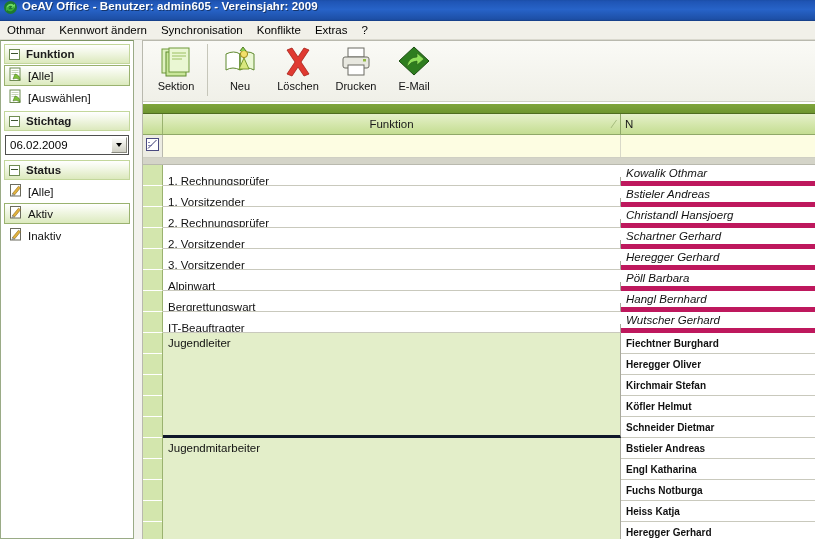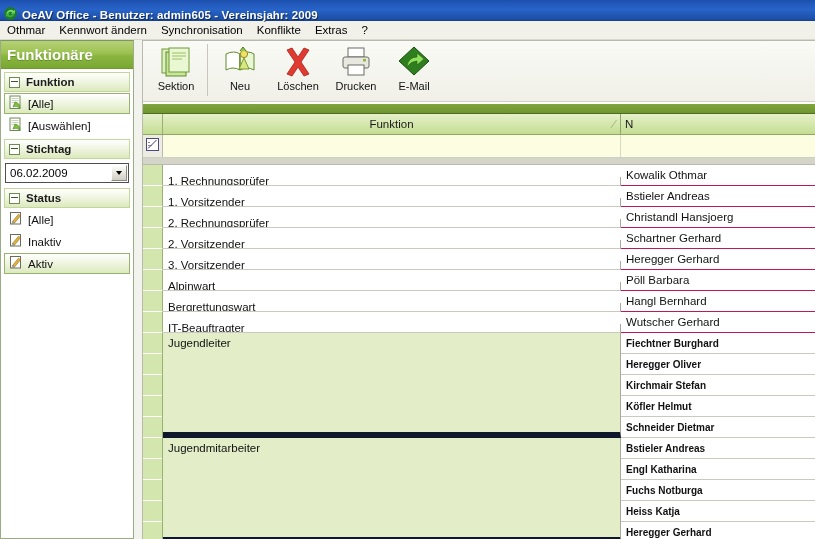--- a/index.html
+++ b/index.html
@@ -13,21 +13,21 @@
     position: relative;
     width: 815px; height: 539px;
     overflow: hidden;
     background: #f3f3ee;
   }
 
   
   .titlebar {
     height: 21px;
     background: linear-gradient(to bottom, #1b4ea8 0%, #1f55b5 8%, #2763c8 45%, #1d4fa6 92%, #143a80 100%);
-    display: flex; align-items: flex-end;
+    display: flex; align-items: flex-start;
     padding-left: 3px;
     box-sizing: border-box;
   }
   .app-icon {
     width: 15px; height: 15px;
     margin-right: 4px;
     position: relative;
     flex: 0 0 auto;
   }
   .app-icon svg { display:block; }
@@ -308,42 +308,42 @@
     border-bottom: 1px solid #c9c9bd;
     font-size: 11.5px; color: #111;
     display: flex; align-items: center;
     padding-left: 5px;
     box-sizing: border-box;
     background: #ffffff;
     white-space: nowrap; overflow: hidden; margin-top: 12px;
   }
   .g-name {
     flex: 1 1 auto;
-    border-bottom: 1px solid #be185d;
+    border-bottom: 5px solid #be185d;
     font-size: 11.5px; color: #111;
     display: flex; align-items: center;
     padding-left: 5px;
     box-sizing: border-box;
     background: #ffffff;
-    white-space: nowrap; overflow: hidden;
+    white-space: nowrap; overflow: hidden; font-style: italic;
   }
   
   .group-block { display: flex; }
   .gb-gutter {
     width: 20px; flex: 0 0 20px;
     background: #d3e6ad;
     border-right: 1px solid #9ab26f;
     box-sizing: border-box;
   }
   .gb-gutter .seg { height: 21px; border-bottom: 1px solid #ffffff; box-sizing: border-box; }
   .gb-func {
     width: 458px; flex: 0 0 458px;
     background: #e3eec9;
     border-right: 1px solid #a8a89c;
-    border-bottom: 6px solid #0f172a;
+    border-bottom: 3px solid #0f172a;
     font-size: 11.5px; color: #111;
     padding: 4px 0 0 5px;
     box-sizing: border-box;
     white-space: nowrap; overflow: hidden;
   }
   .gb-names { flex: 1 1 auto; }
   .gb-names .nrow {
     height: 21px;
     border-bottom: 1px solid #c9c9bd;
     font-size: 10px; color: #111;
@@ -375,21 +375,20 @@
     <div class="menu-item">Kennwort ändern</div>
     <div class="menu-item">Synchronisation</div>
     <div class="menu-item">Konflikte</div>
     <div class="menu-item">Extras</div>
     <div class="menu-item">?</div>
   </div>
 
   <div class="body-split">
 
     <div class="sidebar">
-      <div class="sidebar-title">Funktionäre</div>
 
       <div class="sb-group">
         <span class="collapse-box"></span>
         <span class="sb-group-label">Funktion</span>
       </div>
       <div class="sb-item selected">
         <span class="ic">
           <svg width="14" height="15" viewBox="0 0 14 15">
             <rect x="1" y="1" width="10" height="12.5" fill="#ffffff" stroke="#6f8b52"></rect>
             <path d="M2.5 3.5h7M2.5 5.5h7M2.5 7.5h5" stroke="#b9c9a4" stroke-width="0.8"></path>
@@ -427,39 +426,39 @@
       <div class="sb-item">
         <span class="ic">
           <svg width="14" height="15" viewBox="0 0 14 15">
             <rect x="1.5" y="1.5" width="10" height="11.5" fill="#ffffff" stroke="#6b6b5e"></rect>
             <path d="M3.5 10.5 L9.5 3.2 l2 1.6 L5.5 12 z" fill="#e3b23c" stroke="#8a6a1c" stroke-width="0.6"></path>
             <path d="M3.5 10.5 L5.5 12 l-2.4 0.6 z" fill="#cfcfc4" stroke="#6b6b5e" stroke-width="0.5"></path>
           </svg>
         </span>
         <span>[Alle]</span>
       </div>
+      <div class="sb-item selected">
+        <span class="ic">
+          <svg width="14" height="15" viewBox="0 0 14 15">
+            <rect x="1.5" y="1.5" width="10" height="11.5" fill="#ffffff" stroke="#6b6b5e"></rect>
+            <path d="M3.5 10.5 L9.5 3.2 l2 1.6 L5.5 12 z" fill="#e3b23c" stroke="#8a6a1c" stroke-width="0.6"></path>
+            <path d="M3.5 10.5 L5.5 12 l-2.4 0.6 z" fill="#cfcfc4" stroke="#6b6b5e" stroke-width="0.5"></path>
+          </svg>
+        </span>
+        <span>Aktiv</span>
+      </div>
       <div class="sb-item">
         <span class="ic">
           <svg width="14" height="15" viewBox="0 0 14 15">
             <rect x="1.5" y="1.5" width="10" height="11.5" fill="#ffffff" stroke="#6b6b5e"></rect>
             <path d="M3.5 10.5 L9.5 3.2 l2 1.6 L5.5 12 z" fill="#e3b23c" stroke="#8a6a1c" stroke-width="0.6"></path>
             <path d="M3.5 10.5 L5.5 12 l-2.4 0.6 z" fill="#cfcfc4" stroke="#6b6b5e" stroke-width="0.5"></path>
           </svg>
         </span>
         <span>Inaktiv</span>
-      </div>
-      <div class="sb-item selected">
-        <span class="ic">
-          <svg width="14" height="15" viewBox="0 0 14 15">
-            <rect x="1.5" y="1.5" width="10" height="11.5" fill="#ffffff" stroke="#6b6b5e"></rect>
-            <path d="M3.5 10.5 L9.5 3.2 l2 1.6 L5.5 12 z" fill="#e3b23c" stroke="#8a6a1c" stroke-width="0.6"></path>
-            <path d="M3.5 10.5 L5.5 12 l-2.4 0.6 z" fill="#cfcfc4" stroke="#6b6b5e" stroke-width="0.5"></path>
-          </svg>
-        </span>
-        <span>Aktiv</span>
       </div>
 
       <div class="sb-filler"></div>
     </div>
 
     <div class="splitter"></div>
 
     <div class="main">
 
       <div class="toolbar">

